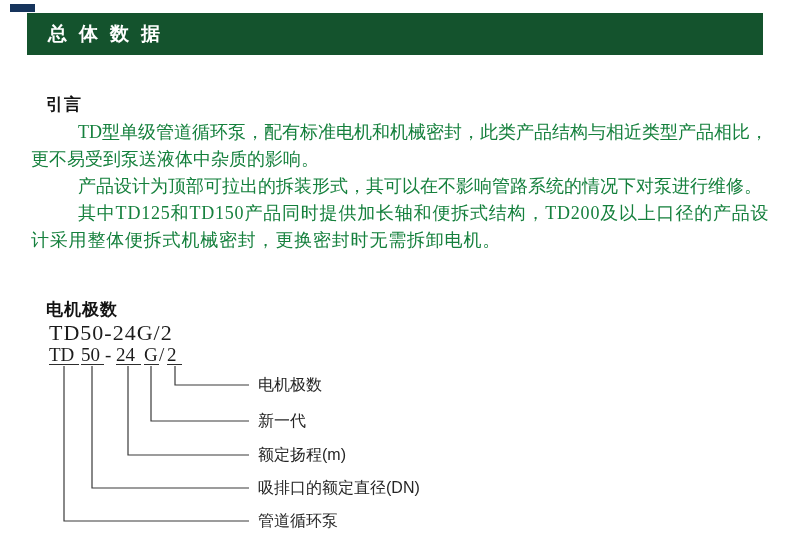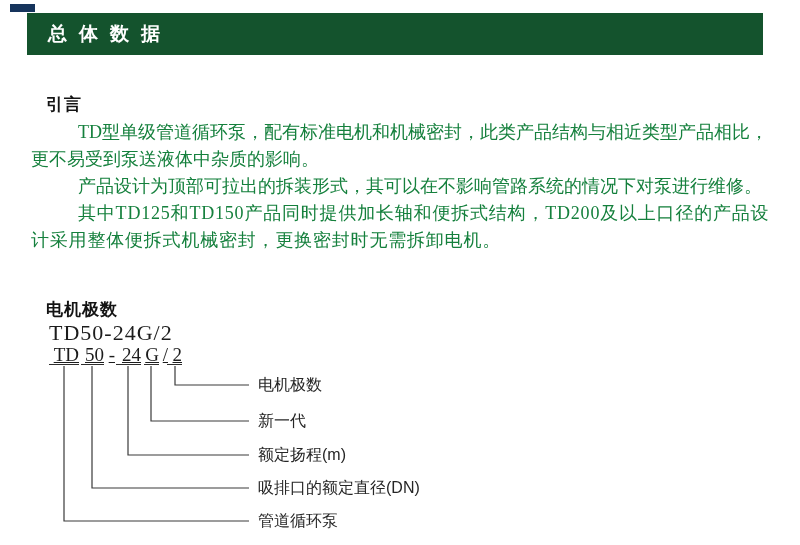--- a/index.html
+++ b/index.html
@@ -64,24 +64,23 @@
     left: 49px; top: 320px;
     font-size: 22px;
     letter-spacing: 1px;
     color: #1c1c1c;
   }
   .breakdown { position: absolute; left: 0; top: 344px; height: 23px; width: 800px; }
   .breakdown .seg {
     position: absolute;
     top: 0;
     height: 20px;
-    text-align: right;
+    text-align: left;
     font-size: 19px;
     color: #1c1c1c;
-    text-decoration: underline;
   }
   .breakdown .seg.u { border-bottom: 1.5px solid #2e2e2e; }
   .diagram-lines {
     position: absolute;
     left: 0; top: 366px;
     width: 800px; height: 170px;
   }
   .diagram-label {
     position: absolute;
     left: 258px;

